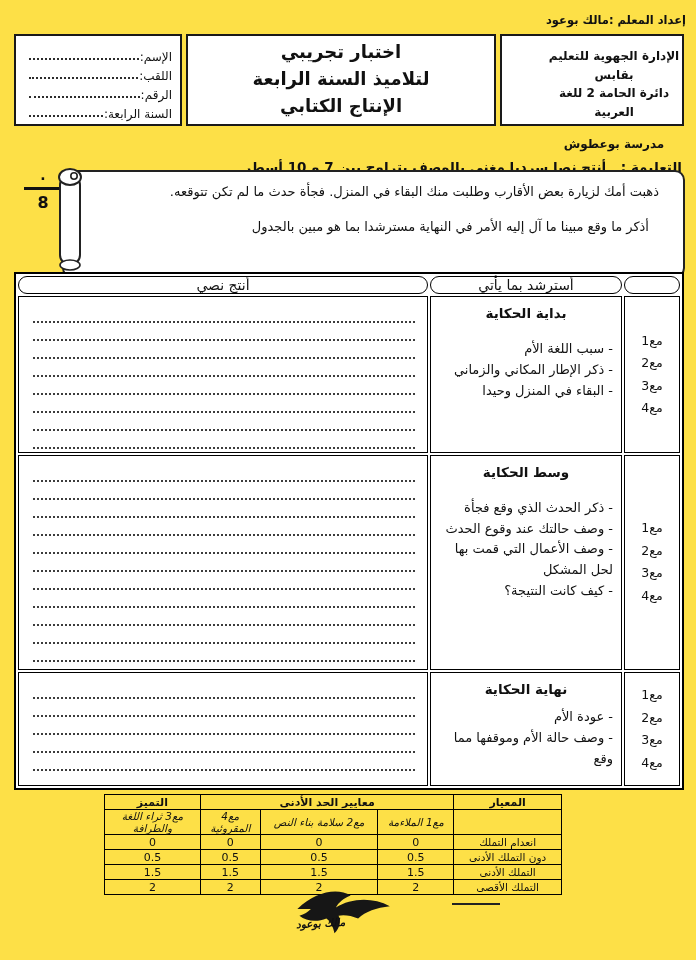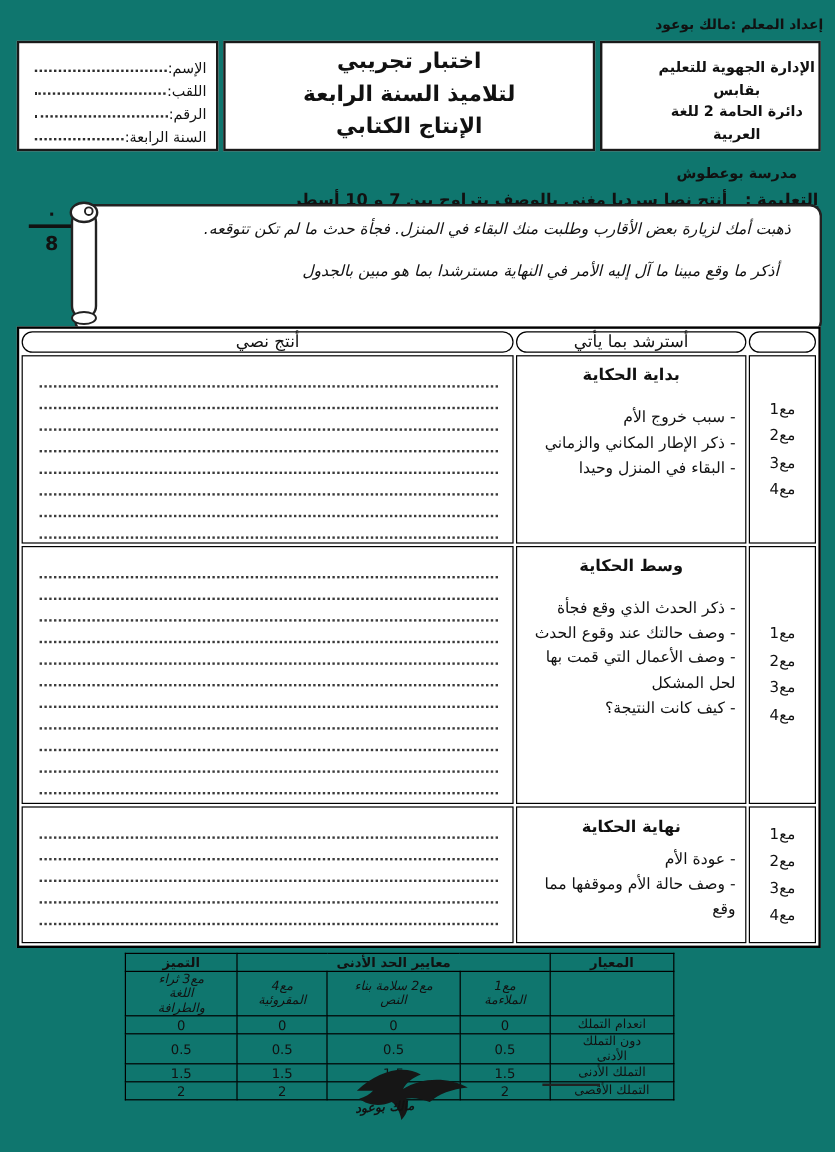--- a/index.html
+++ b/index.html
@@ -1,20 +1,20 @@
 <!DOCTYPE html>
 <html lang="ar" dir="rtl"><head>
 <meta charset="utf-8">
 <style>
   * { margin: 0; padding: 0; box-sizing: border-box; }
   html,body { background: #e9e9e7; }
   body { font-family: "DejaVu Sans", sans-serif; color: #111; }
   #page {
     position: relative; width: 696px; height: 960px;
-    background: #0f766e; margin: 0 auto; direction: rtl; overflow: hidden;
+    background: #fde047; margin: 0 auto; direction: rtl; overflow: hidden;
     box-shadow: 0 0 4px rgba(0,0,0,.3);
   }
   
   .prepared-by {
     position: absolute; top: 13px; right: 10px;
     font-size: 11.5px; font-weight: bold;
   }
   
   .header-row {
     position: absolute; top: 34px; right: 12px; left: 14px; height: 92px;
@@ -43,21 +43,21 @@
   .instruction .itext { margin-right: 10px; }
   
   .score-block { position: absolute; top: 174px; left: 22px; width: 42px; text-align: center; }
   .score-block .dot { font-size: 14px; line-height: 10px; font-weight: bold; }
   .score-block .bar { border-top: 3px solid #111; margin: 3px 2px 3px; }
   .score-block .denom { font-size: 16px; font-weight: bold; }
   
   .prompt-box {
     position: absolute; top: 170px; left: 62px; right: 11px; height: 108px;
     border: 2px solid #222; border-radius: 10px; background: #fff;
-    padding: 11px 24px 0 56px; font-size: 13px; line-height: 1.4; font-style: italic;
+    padding: 11px 24px 0 56px; font-size: 13px; line-height: 1.4;
   }
   .prompt-box .pline1 { margin-bottom: 17px; }
   .prompt-box .pline2 { padding-right: 10px; }
   .scroll-art { position: absolute; top: 165px; left: 52px; width: 38px; height: 106px; }
   
   .main-table-wrap {
     position: absolute; top: 272px; right: 12px; left: 14px; height: 518px;
     border: 2px solid #000; background: #fff; padding: 0;
   }
   table.main { width: 100%; height: 100%; border-collapse: separate; border-spacing: 2px; }
@@ -70,21 +70,21 @@
   .guide-title {
     text-align: center; font-weight: bold; 
     font-size: 13.5px; margin: 2px 0 18px;
   }
   .guide-bullet { text-align: right; line-height: 1.6; }
   td.write-cell { vertical-align: top; padding: 8px 12px 0 14px; }
   .dotted-line { height: 18px; border-bottom: 2px dotted #3c3c3c; }
   
   .grading-wrap { position: absolute; top: 794px; left: 104px; width: 458px; }
   table.grading { width: 100%; border-collapse: collapse; font-size: 11px; text-align: center; }
-  table.grading td, table.grading th { border: 1px solid #000; padding: 0 17px; height: 15px; }
+  table.grading td, table.grading th { border: 1px solid #000; padding: 0 3px; height: 15px; }
   table.grading th { font-weight: bold; }
   table.grading .subhead { font-style: italic; font-size: 10.5px; font-weight: normal; }
   table.grading .crit-label { font-size: 10.5px; }
   .gcol-crit { width: 108px; }
   .gcol-1 { width: 76px; }
   .gcol-2 { width: 118px; }
   .gcol-3 { width: 60px; }
   .gcol-4 { width: 96px; }
   
   .bird-logo { position: absolute; top: 886px; left: 294px; width: 108px; height: 54px; }
@@ -170,21 +170,21 @@
 
       <tr style="height:154px;">
         <td class="crit-cell">
           <div>مع1</div>
           <div>مع2</div>
           <div>مع3</div>
           <div>مع4</div>
         </td>
         <td class="guide-cell">
           <div class="guide-title">بداية الحكاية</div>
-          <div class="guide-bullet">- سبب خروج الأم</div>
+          <div class="guide-bullet">- سبب اللغة الأم</div>
           <div class="guide-bullet">- ذكر الإطار المكاني والزماني</div>
           <div class="guide-bullet">- البقاء في المنزل وحيدا</div>
         </td>
         <td class="write-cell">
               <div class="dotted-line"></div>
               <div class="dotted-line"></div>
               <div class="dotted-line"></div>
               <div class="dotted-line"></div>
               <div class="dotted-line"></div>
               <div class="dotted-line"></div>

